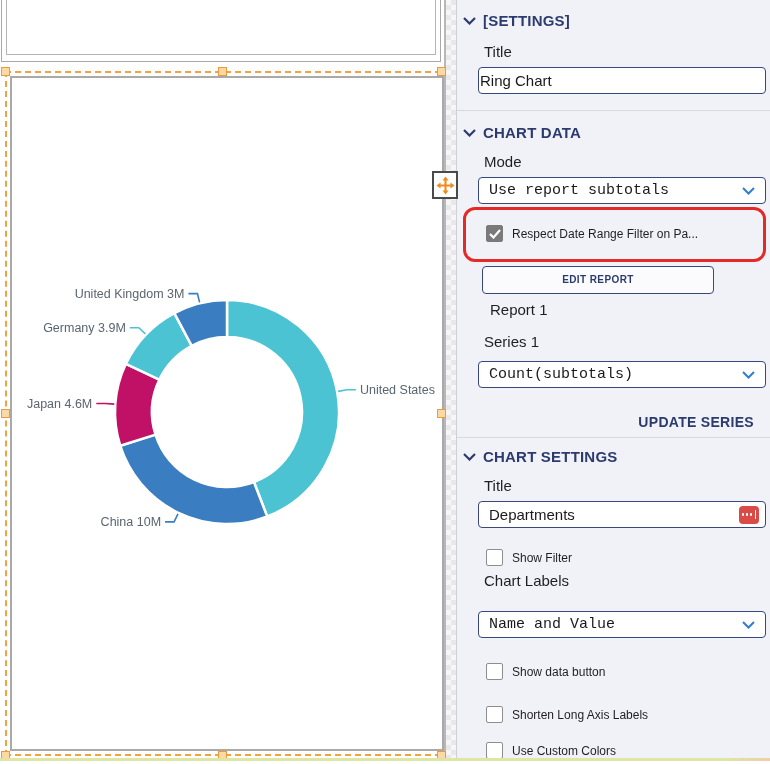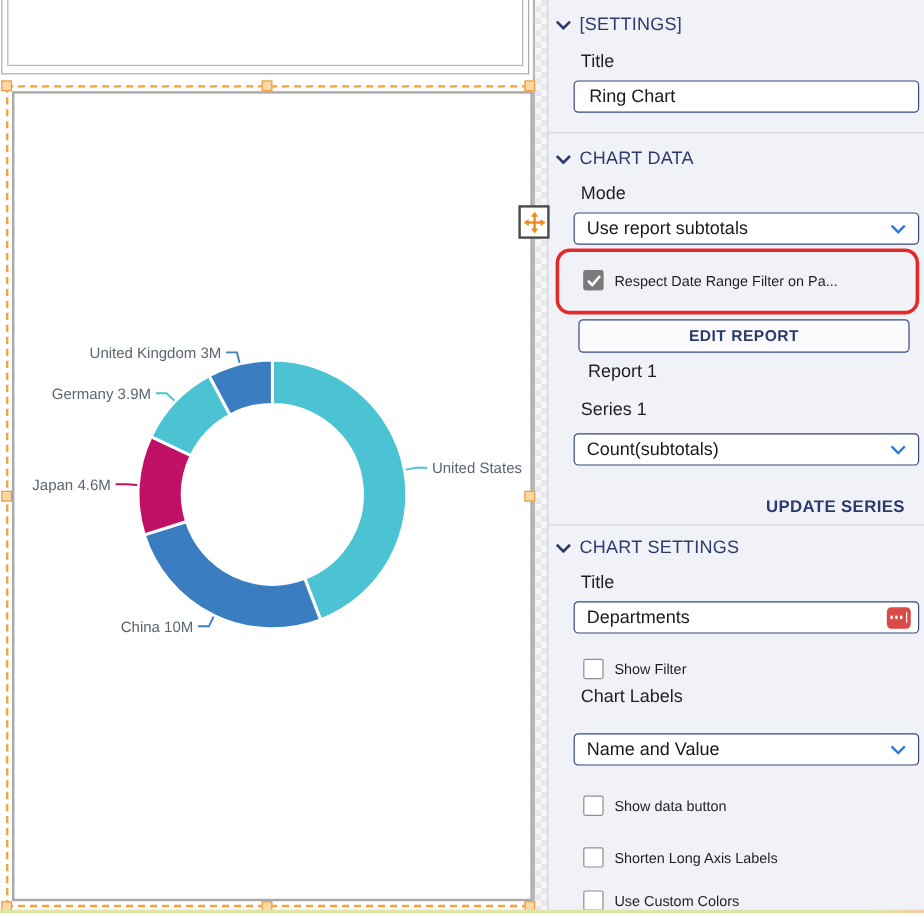--- a/index.html
+++ b/index.html
@@ -31,42 +31,42 @@
     display:flex; align-items:center; justify-content:center; }
   #move-box svg { width:19px; height:19px; fill:#F08B1D; }
 
   #bottom-line { position:absolute; left:0; top:758px; width:770px; height:3px;
     background:linear-gradient(to right,#dfe6a4 0%,#dfe6a4 94%,#f0cda9 100%); z-index:8; }
 
   
   #panel { position:absolute; left:456px; top:0; width:314px; height:758px;
     background:#F1F2F8; border-left:1px solid #cfd0d6; }
   .section-header { position:absolute; left:6px; display:flex; align-items:center;
-    gap:7px; color:#2C3B6D; font-size:15px; font-weight:normal; letter-spacing:.2px; }
+    gap:7px; color:#2C3B6D; font-size:15px; font-weight:bold; letter-spacing:.2px; }
   .section-header svg { width:13px; height:8px; stroke:#2C3B6D; stroke-width:2.2; fill:none; }
   .field-label { position:absolute; left:27px; font-size:15px; color:#1F1F23; }
   .text-input, .dropdown { position:absolute; left:21px; width:288px; height:27px;
     background:#fff; border:1px solid #39477E; border-radius:4px;
     font-size:15px; color:#1a1a1a; }
-  .text-input { padding:0 12px; font-family:"Liberation Sans",sans-serif; }
-  .dropdown { display:flex; align-items:center; justify-content:space-between; padding:0 10px; }
+  .text-input { padding:0 1px; font-family:"Liberation Sans",sans-serif; }
+  .dropdown { display:flex; align-items:center; justify-content:space-between; padding:0 10px;font-family:Liberation Mono, monospace; }
   .dropdown svg { width:13px; height:8px; stroke:#2E7CD6; stroke-width:2; fill:none; flex:0 0 auto; }
   .divider { position:absolute; left:0; width:314px; height:1px; background:#D8D9DE; }
 
   .checkbox-row { position:absolute; left:29px; display:flex; align-items:center; gap:9px; }
   .checkbox { width:17px; height:17px; background:#fff; border:1.5px solid #8E8E8E;
     border-radius:2px; flex:0 0 auto; position:relative; }
   .checkbox.checked { background:#7A7A7A; border-color:#7A7A7A; }
   .checkbox.checked svg { position:absolute; left:2px; top:3px; width:12px; height:10px;
     stroke:#fff; stroke-width:2.2; fill:none; }
   .checkbox-row span { font-size:12px; color:#1F1F23; white-space:nowrap; }
 
-  #edit-report-btn { position:absolute; left:25px; top:266px; width:276px; height:28px;
+  #edit-report-btn { position:absolute; left:25px; top:266px; width:232px; height:28px;
     background:#FBFBFE; border:1px solid #39477E; border-radius:4px; color:#2C3B6D;
-    font-size:13px; font-weight:600; letter-spacing:.4px; text-align:center; line-height:26px; cursor:pointer; }
+    font-size:10px; font-weight:600; letter-spacing:.4px; text-align:center; line-height:26px; cursor:pointer; }
   #update-series-link { position:absolute; right:16px; top:414px; color:#2C3B6D;
     font-size:14px; font-weight:600; letter-spacing:.3px; cursor:pointer; }
 
   #departments-wrap { position:absolute; left:21px; top:501px; width:288px; height:27px;
     background:#fff; border:1px solid #39477E; border-radius:4px;
     display:flex; align-items:center; padding:0 6px 0 10px; }
   #departments-wrap .val { flex:1; font-size:15px; color:#1a1a1a; }
   #ellipsis-btn { width:20px; height:18px; background:#DA4B48; border-radius:4px;
     display:flex; align-items:center; justify-content:center; gap:1.5px; cursor:pointer; }
   #ellipsis-btn i { width:2.5px; height:2.5px; border-radius:50%; background:#fff; }

